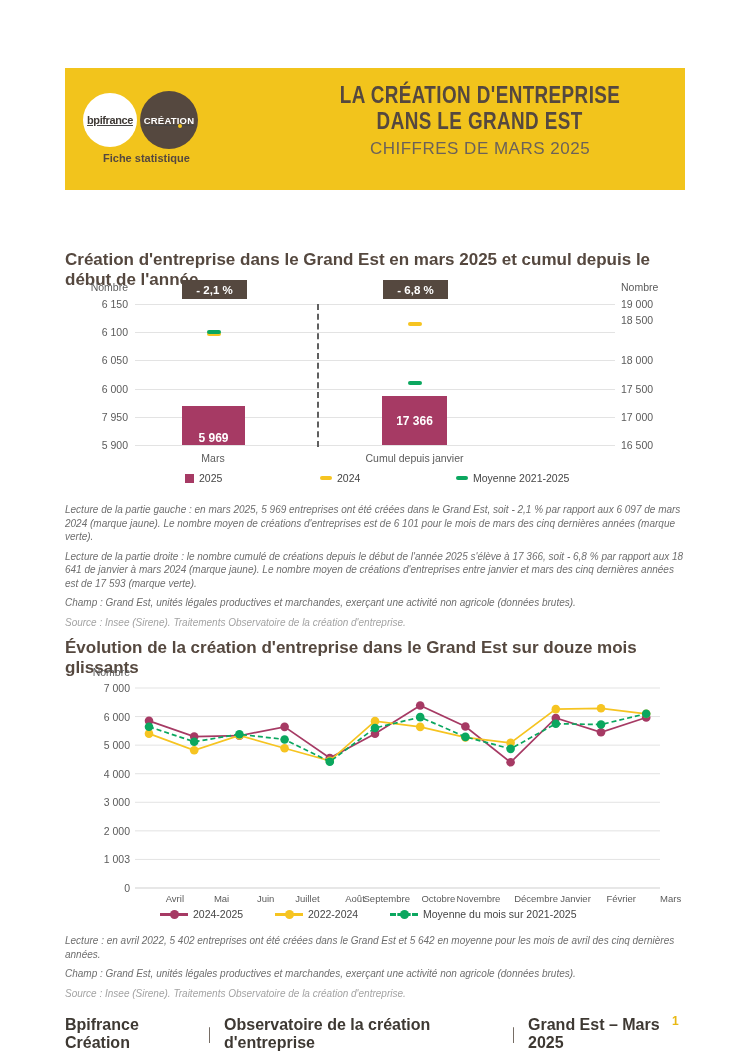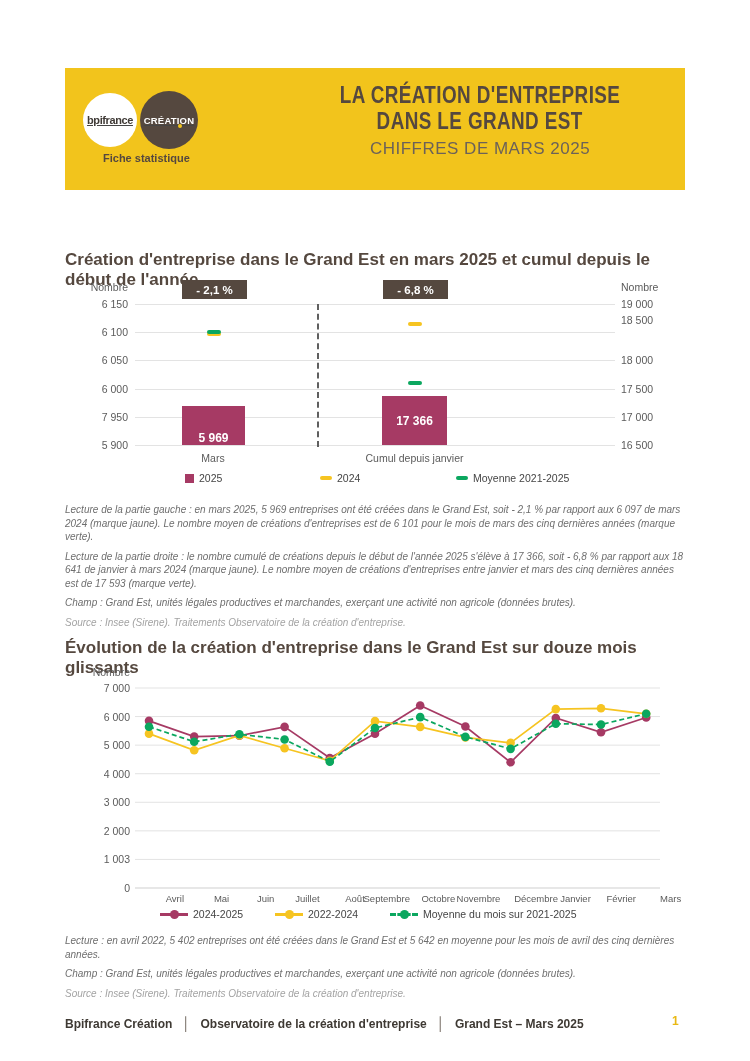--- a/index.html
+++ b/index.html
@@ -65,21 +65,21 @@
   #c2-months{left:135px;top:893px;width:525px;height:14px;}
   #c2-months .month{position:absolute;width:70px;text-align:right;font-size:9.5px;color:#5B5B5B;}
   #c2-legend{left:65px;top:908px;width:620px;height:18px;}
   .sw-line{position:relative;width:28px;height:0;display:inline-block;}
   .sw-line .ln{position:absolute;left:0;top:-1.5px;width:28px;height:3px;}
   .sw-line .ln.dashed{background:none;border-top:3px dashed;height:0;}
   .sw-line .pt{position:absolute;left:10px;top:-4.5px;width:9px;height:9px;border-radius:50%;}
 
   
   #footer{left:65px;top:1016px;width:620px;display:flex;align-items:center;}
-  #footer .f-item{font-weight:bold;font-size:12px;color:#3E3933;}
+  #footer .f-item{font-weight:bold;font-size:16px;color:#3E3933;}
   #footer .f-sep{margin:0 10px;color:#6C6259;font-size:13px;font-weight:normal;}
   #page-num{left:672px;top:1014px;font-weight:bold;font-size:12px;color:#E9B812;}
 </style>
 </head>
 <body>
 
 <div id="header" class="abs">
   <div id="logo-bpifrance" class="logo-circle">
     <span>bpifrance</span>
   </div>

